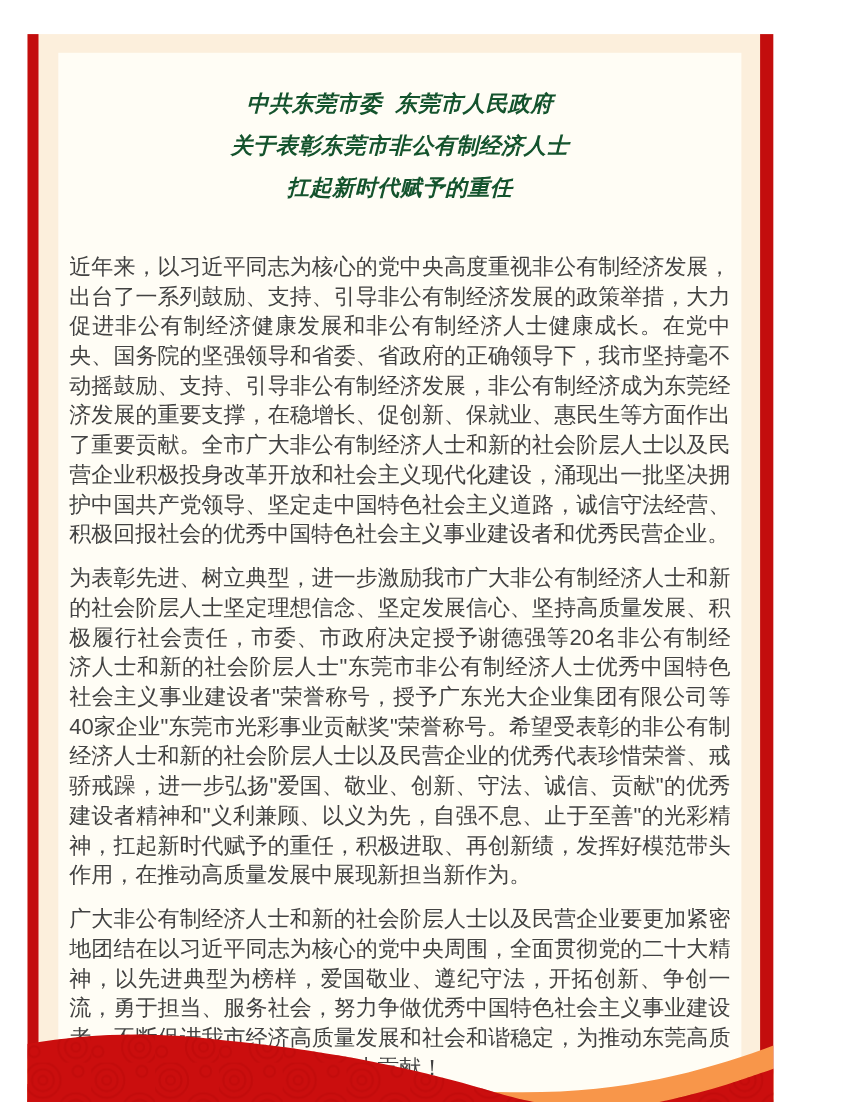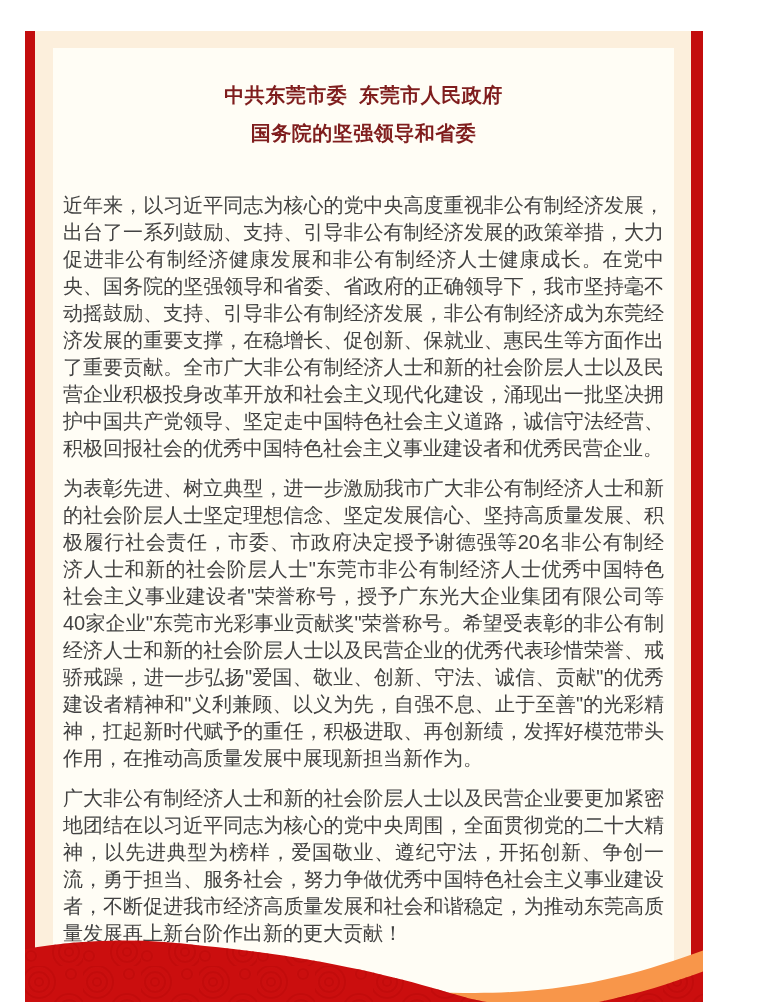--- a/index.html
+++ b/index.html
@@ -44,26 +44,27 @@
     z-index: 2;
     box-sizing: border-box;
     padding: 28px 10px 0 10px;
   }
   .doc-title {
     margin: 0 0 40px 0;
   }
   .title-line {
     display: block;
     text-align: center;
-    color: #7f1d1d;
+    color: #14532d;
     font-size: 20px;
     font-weight: bold;
     line-height: 38px;
     letter-spacing: 0.5px;
     white-space: pre;
+    font-style: italic;
   }
   .doc-body p {
     margin: 0 0 13px 0;
     color: #424242;
     font-size: 20px;
     line-height: 27px;
     text-align: justify;
     text-justify: inter-ideograph;
   }
   .footer-wave {
@@ -81,21 +82,22 @@
 
 <div class="page">
   <div class="doc-column">
 
     <div class="side-bar left"></div>
     <div class="side-bar right"></div>
 
     <div class="doc-card">
       <div class="doc-title">
         <span class="title-line">中共东莞市委  东莞市人民政府</span>
-        <span class="title-line">国务院的坚强领导和省委</span>
+        <span class="title-line">关于表彰东莞市非公有制经济人士</span>
+        <span class="title-line">扛起新时代赋予的重任</span>
       </div>
       <div class="doc-body">
         <p>近年来，以习近平同志为核心的党中央高度重视非公有制经济发展，出台了一系列鼓励、支持、引导非公有制经济发展的政策举措，大力促进非公有制经济健康发展和非公有制经济人士健康成长。在党中央、国务院的坚强领导和省委、省政府的正确领导下，我市坚持毫不动摇鼓励、支持、引导非公有制经济发展，非公有制经济成为东莞经济发展的重要支撑，在稳增长、促创新、保就业、惠民生等方面作出了重要贡献。全市广大非公有制经济人士和新的社会阶层人士以及民营企业积极投身改革开放和社会主义现代化建设，涌现出一批坚决拥护中国共产党领导、坚定走中国特色社会主义道路，诚信守法经营、积极回报社会的优秀中国特色社会主义事业建设者和优秀民营企业。</p>
         <p>为表彰先进、树立典型，进一步激励我市广大非公有制经济人士和新的社会阶层人士坚定理想信念、坚定发展信心、坚持高质量发展、积极履行社会责任，市委、市政府决定授予谢德强等20名非公有制经济人士和新的社会阶层人士"东莞市非公有制经济人士优秀中国特色社会主义事业建设者"荣誉称号，授予广东光大企业集团有限公司等40家企业"东莞市光彩事业贡献奖"荣誉称号。希望受表彰的非公有制经济人士和新的社会阶层人士以及民营企业的优秀代表珍惜荣誉、戒骄戒躁，进一步弘扬"爱国、敬业、创新、守法、诚信、贡献"的优秀建设者精神和"义利兼顾、以义为先，自强不息、止于至善"的光彩精神，扛起新时代赋予的重任，积极进取、再创新绩，发挥好模范带头作用，在推动高质量发展中展现新担当新作为。</p>
         <p>广大非公有制经济人士和新的社会阶层人士以及民营企业要更加紧密地团结在以习近平同志为核心的党中央周围，全面贯彻党的二十大精神，以先进典型为榜样，爱国敬业、遵纪守法，开拓创新、争创一流，勇于担当、服务社会，努力争做优秀中国特色社会主义事业建设者，不断促进我市经济高质量发展和社会和谐稳定，为推动东莞高质量发展再上新台阶作出新的更大贡献！</p>
       </div>
     </div>
 
     <svg class="footer-wave" viewBox="0 0 678 152" preserveAspectRatio="none" xmlns="http://www.w3.org/2000/svg">
       <defs>

